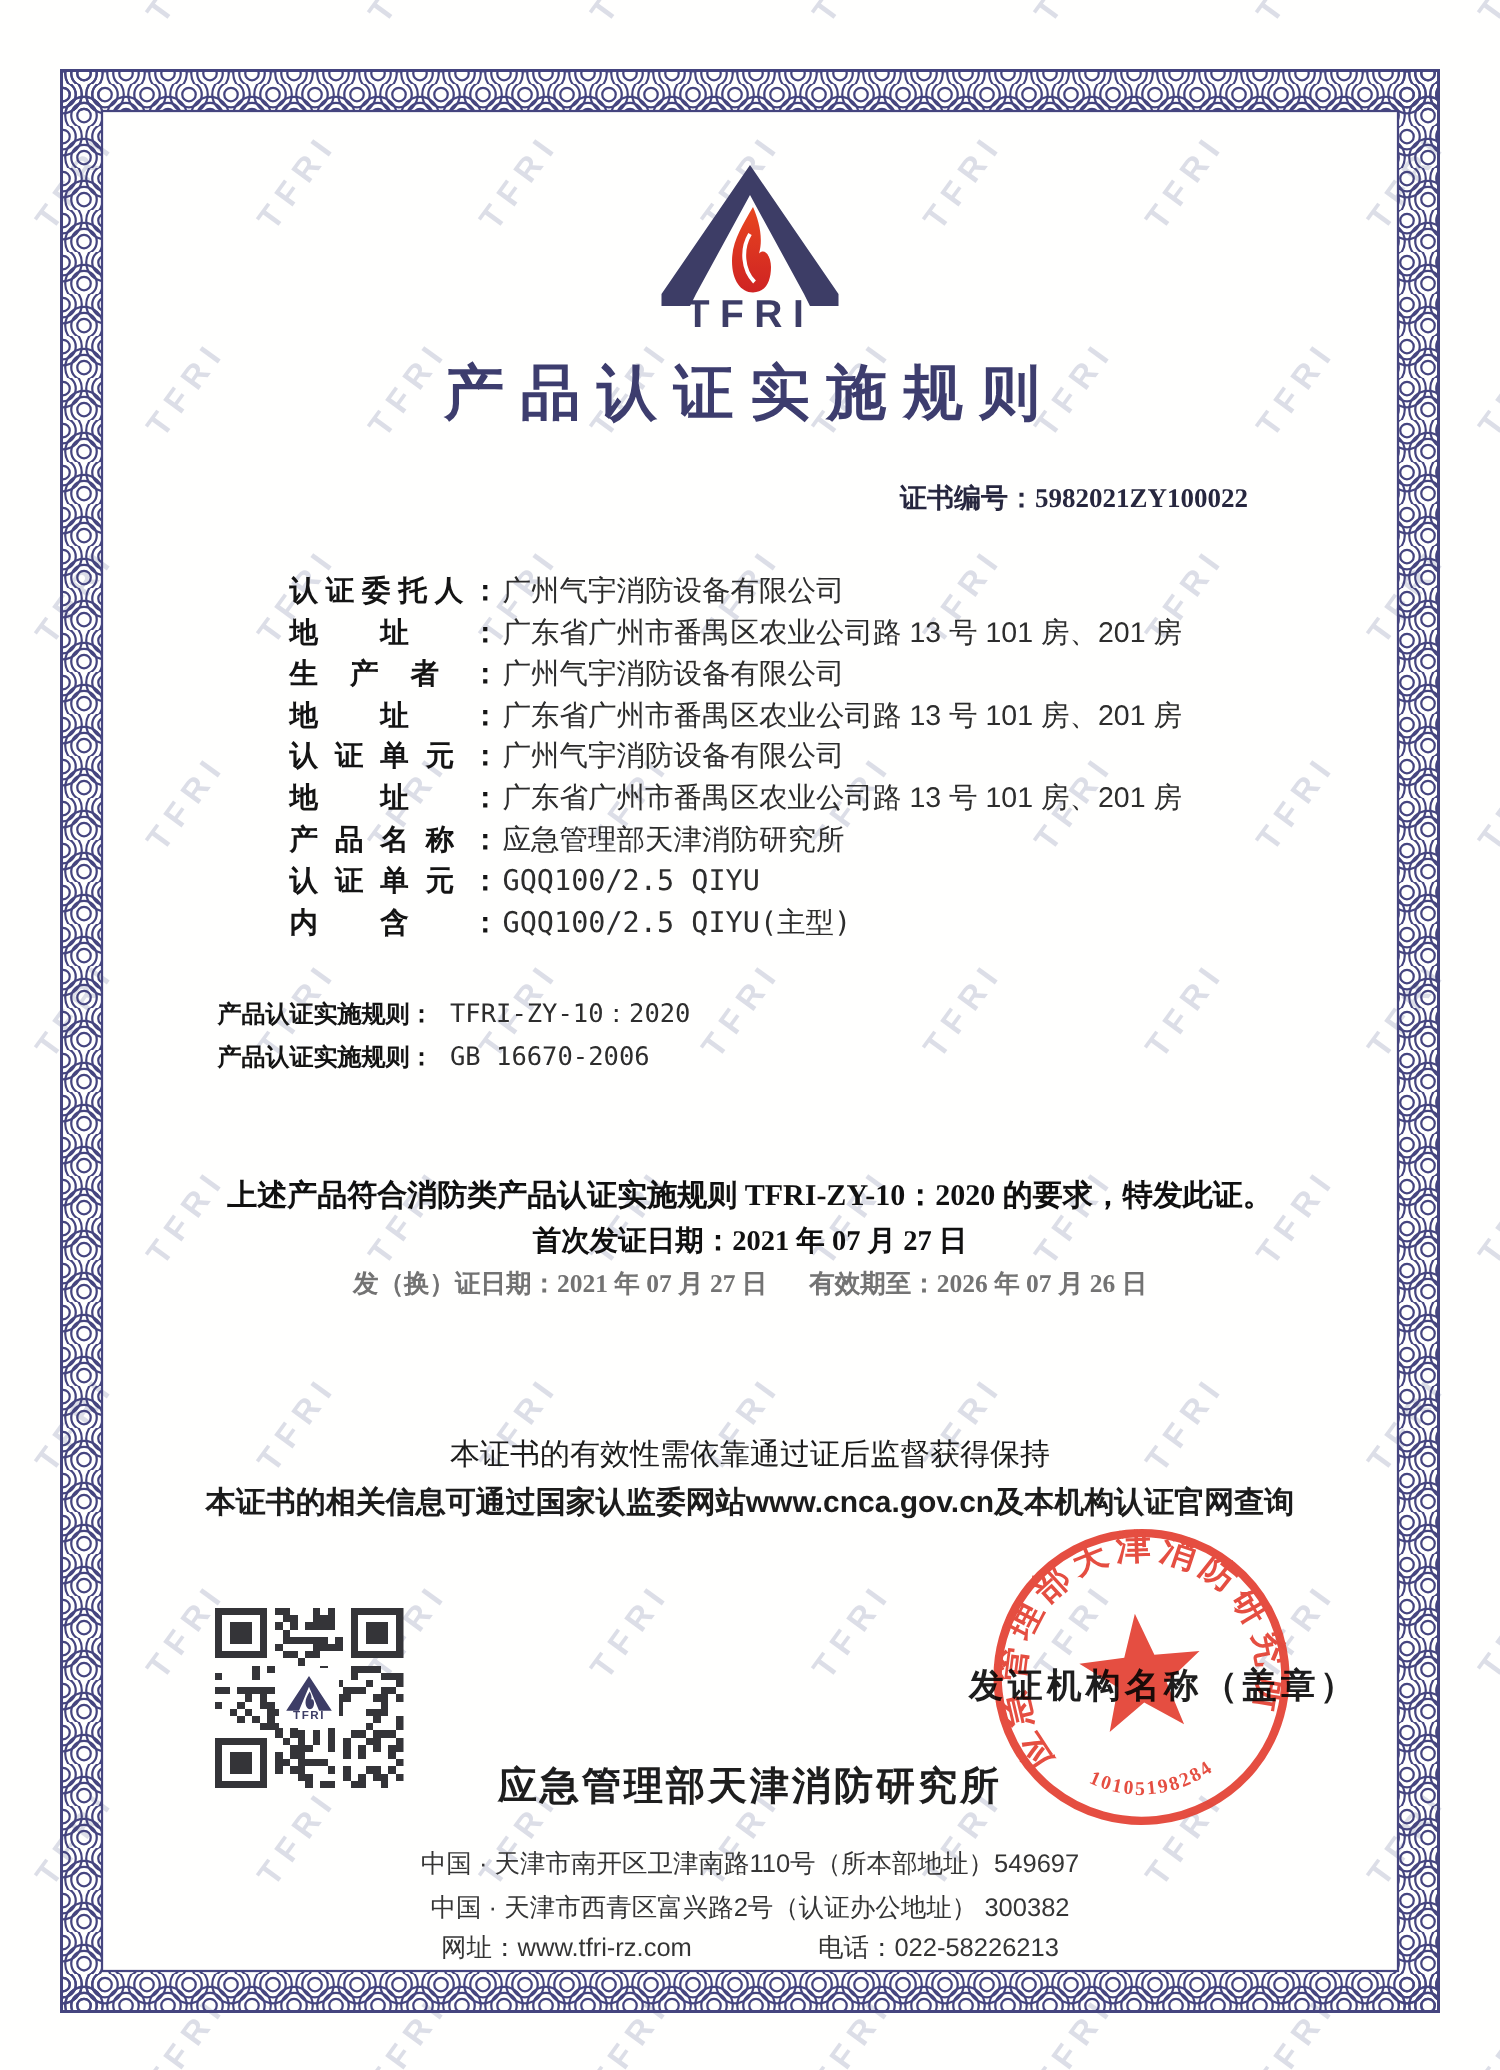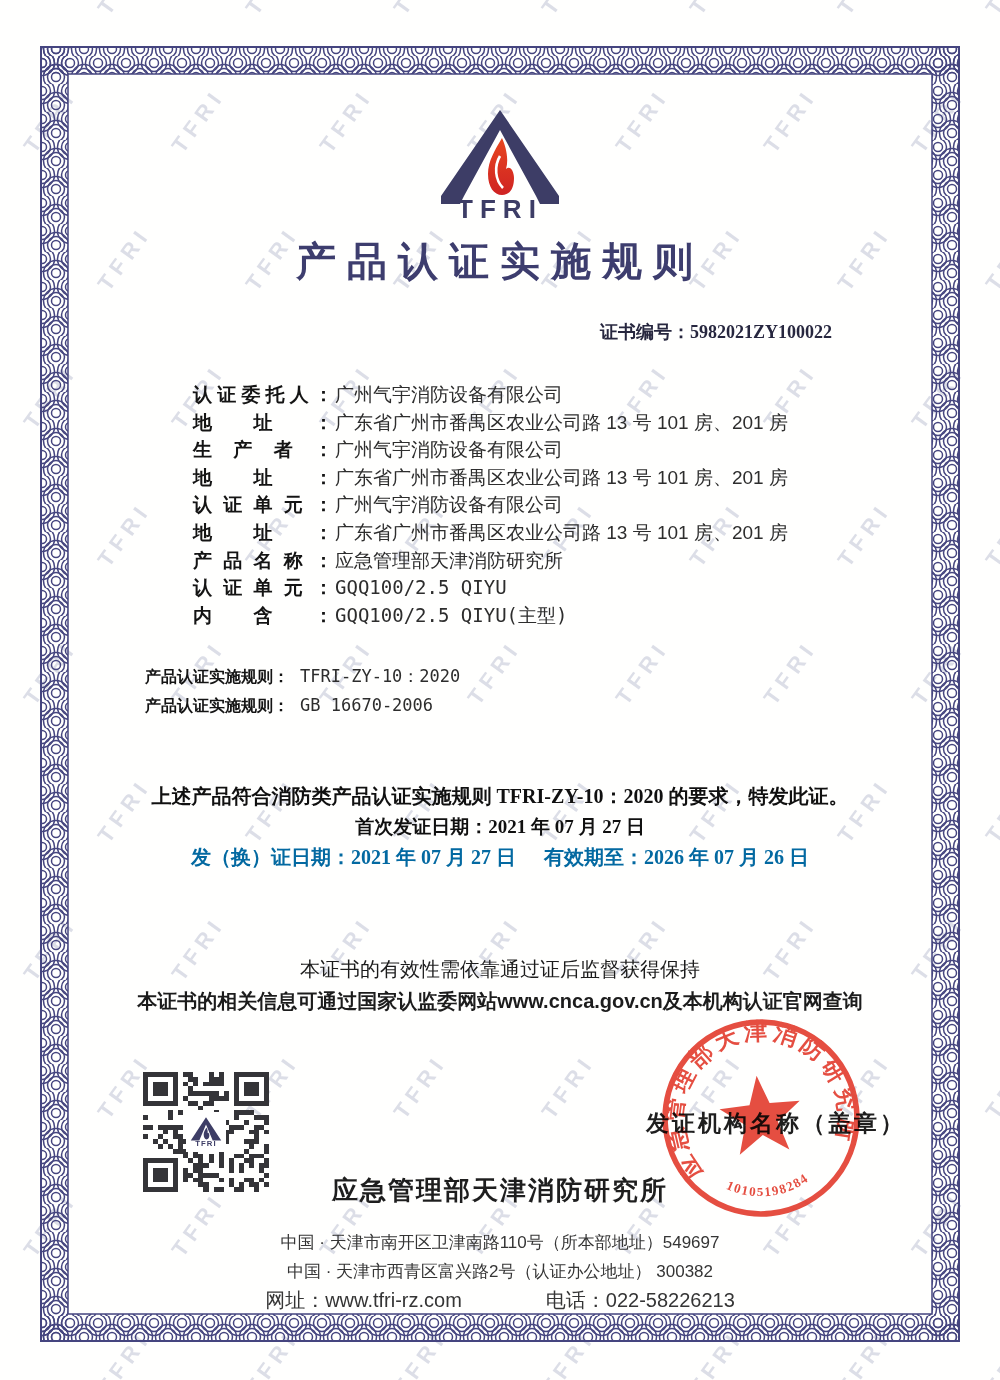--- a/index.html
+++ b/index.html
@@ -36,21 +36,21 @@
   .rule-row{display:flex;line-height:29px;}
   .rule-label{flex:none;width:151px;font-weight:700;font-size:16px;color:#141414;white-space:nowrap;}
   .rule-value{margin-left:4px;font-size:17px;color:#2d2d2d;white-space:nowrap;}
 
   .statement{top:783px;left:0;width:100%;text-align:center;
              font-family:"Liberation Serif","DejaVu Serif",serif;font-weight:700;
              font-size:20px;color:#101010;}
   .date1{top:814px;left:0;width:100%;text-align:center;
          font-family:"Liberation Serif","DejaVu Serif",serif;font-weight:700;font-size:19px;color:#101010;}
   .date2{top:844px;left:0;width:100%;text-align:center;
-         font-family:"Liberation Serif","DejaVu Serif",serif;font-weight:700;font-size:20px;color:#0369a1;}
+         font-family:"Liberation Serif","DejaVu Serif",serif;font-weight:700;font-size:17px;color:#737373;}
   .date2 span{margin:0 14px;}
 
   .notice1{top:956px;left:0;width:100%;text-align:center;font-size:20px;color:#1c1c1c;}
   .notice2{top:988px;left:0;width:100%;text-align:center;font-size:20px;color:#1c1c1c;font-weight:bold;}
 
   .qr{left:143px;top:1072px;width:126px;height:120px;}
   .qr-logo{position:absolute;left:43px;top:40px;width:40px;height:40px;background:#fff;
            display:flex;align-items:center;justify-content:center;}
 
   .seal-label{left:646px;top:1108px;font-family:"Liberation Serif","DejaVu Serif",serif;
@@ -58,21 +58,21 @@
   .seal{left:655px;top:1012px;width:212px;height:212px;z-index:5;
         mix-blend-mode:multiply;opacity:0.9;}
   .seal text{font-family:"Liberation Serif","DejaVu Serif",serif;font-weight:700;}
 
   .org-name{top:1173px;left:0;width:100%;text-align:center;
             font-family:"Liberation Serif","DejaVu Serif",serif;font-weight:700;
             font-size:26px;letter-spacing:2px;color:#1e1e1e;}
   .addr1{top:1231px;left:0;width:100%;text-align:center;font-size:17px;color:#353535;}
   .addr2{top:1260px;left:0;width:100%;text-align:center;font-size:17px;color:#353535;}
   .contact{top:1287px;left:0;width:100%;display:flex;justify-content:center;gap:84px;
-           font-size:20px;color:#353535;}
+           font-size:17px;color:#353535;}
 </style>
 </head>
 <body>
 
 <div class="page">
 
   <div class="wm-layer">
       <span class="wm" style="left: -60px; top: -30px;">TFRI</span>
       <span class="wm" style="left: 88px; top: -30px;">TFRI</span>
       <span class="wm" style="left: 236px; top: -30px;">TFRI</span>

